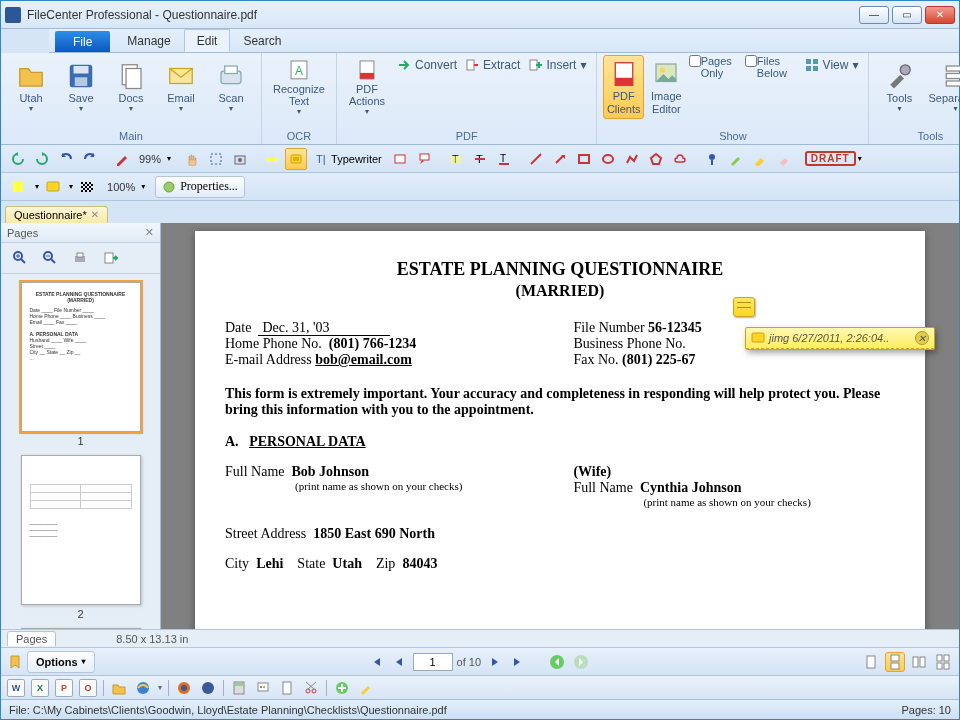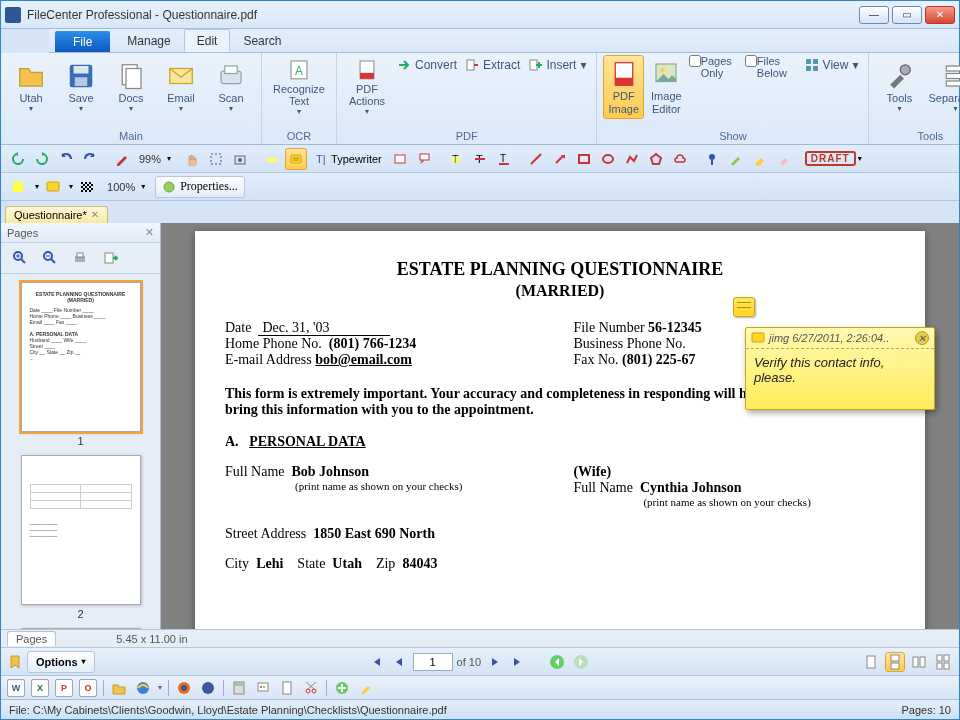--- a/index.html
+++ b/index.html
@@ -198,21 +198,21 @@
       <div class="group-label">PDF</div>
     </div>
 
     <div class="group">
       <div class="group-body">
         <div class="bigbtn sel">
             <svg class="ic" viewBox="0 0 24 24">
               <rect x="5" y="3" width="14" height="18" fill="#fff" stroke="#c33"></rect>
               <rect x="5" y="15" width="14" height="6" fill="#d33"></rect>
             </svg>
-            <span class="lbl">PDF Image</span>
+            <span class="lbl">PDF Clients</span>
           </div>
         <div class="bigbtn">
             <svg class="ic" viewBox="0 0 24 24">
               <rect x="4" y="4" width="16" height="14" fill="#dce8bb" stroke="#8aa"></rect>
               <circle cx="9" cy="9" r="2" fill="#fc6"></circle>
               <path d="M4 18l6-6 4 4 3-3 3 3v2H4z" fill="#7a9"></path>
             </svg>
             <span class="lbl">Image Editor</span>
           </div>
         <div class="stacked">
@@ -606,30 +606,29 @@
         <div class="sticky-icon" style="top:66px; right:170px;"></div>
 
         <div class="popup" style="top:96px; right:-10px;">
           <div class="phdr">
             <svg width="14" height="12">
                   <rect x="1" y="1" width="12" height="9" rx="1" fill="#ffd426" stroke="#caa515"></rect>
                 </svg>
             <span>jimg 6/27/2011, 2:26:04..</span>
             <span class="pc">✕</span>
           </div>
-          <div class="pbody">Verify this contact info, please.</div>
         </div>
       </div>
       </div>
     </div>
   </div>
 
   <div class="pgtab">
     <span style="background:#fff;border:1px solid #b5c6db;border-bottom:none;padding:1px 8px;border-radius:3px 3px 0 0">Pages</span>
-    <span style="margin-left:60px" class="dims">5.45 x 11.00 in</span>
+    <span style="margin-left:60px" class="dims">8.50 x 13.13 in</span>
   </div>
 
   <div class="navbar">
     <svg width="16" height="16">
         <path d="M4 2h8v12l-4-3-4 3z" fill="#f2c14e" stroke="#c79a2c"></path>
       </svg>
     <div class="opts">
         <span>Options</span> 
         <span style="font-size:8px">▾</span>
       </div>

